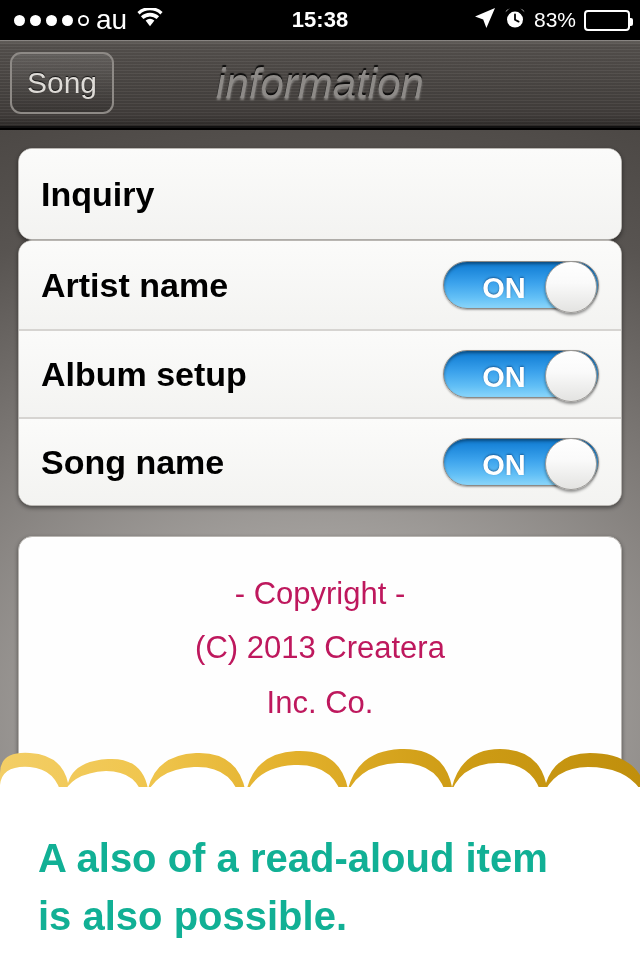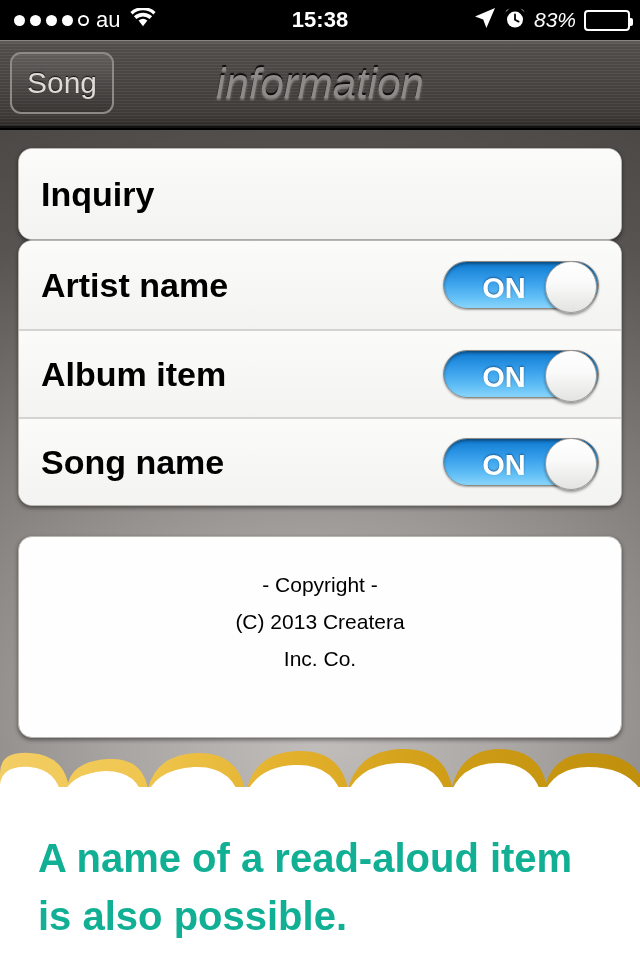--- a/index.html
+++ b/index.html
@@ -38,38 +38,38 @@
   .sig-dots { display: flex; align-items: center; gap: 5px; }
   .dot {
     width: 11px; height: 11px; border-radius: 50%;
     background: #fff;
   }
   .dot.hollow {
     background: transparent;
     border: 2px solid #fff;
     width: 11px; height: 11px;
   }
-  .carrier { font-size: 22px; letter-spacing: 0px; line-height: 1; }
+  .carrier { font-size: 28px; letter-spacing: 0px; line-height: 1; }
   .wifi { margin-left: 3px; }
 
   .sb-center {
     position: absolute;
     left: 0; right: 0;
     text-align: center;
     font-size: 22px;
     font-weight: bold;
     letter-spacing: 0px;
   }
 
   .sb-right {
     position: absolute;
     right: 10px;
     display: flex; align-items: center; gap: 8px;
   }
-  .battery-pct { font-size: 21px; font-style: italic; }
+  .battery-pct { font-size: 21px; }
   .battery-shell {
     position: relative;
     width: 46px; height: 21px;
     border: 2px solid #fff;
     border-radius: 4px;
     padding: 2px;
   }
   .battery-fill {
     height: 100%;
     background: #fff;
@@ -206,22 +206,22 @@
   }
 
   
   #copyright-group {
     margin-top: 30px;
     background: #fefefe;
     padding: 30px 20px 60px;
     text-align: center;
   }
   .copyright-line {
-    font-size: 21px;
-    color: #000000;
+    font-size: 31px;
+    color: #be185d;
     line-height: 1.75;
     font-weight: normal;
   }
 
   
   #scallop-overlay {
     position: absolute;
     left: 0; bottom: 0;
     width: 640px;
     height: 215px;
@@ -318,21 +318,21 @@
 
       <div class="row">
         <span class="row-label">Artist name</span>
         <span class="switch">
           <span class="switch-label">ON</span>
           <span class="switch-knob"></span>
         </span>
       </div>
 
       <div class="row">
-        <span class="row-label">Album item</span>
+        <span class="row-label">Album setup</span>
         <span class="switch">
           <span class="switch-label">ON</span>
           <span class="switch-knob"></span>
         </span>
       </div>
 
       <div class="row">
         <span class="row-label">Song name</span>
         <span class="switch">
           <span class="switch-label">ON</span>
@@ -375,18 +375,18 @@
                Q 70 28 106 26 Q 138 26 144 56
                Q 154 24 194 22 Q 234 20 242 60
                Q 252 22 294 20 Q 336 18 344 58
                Q 354 20 398 18 Q 440 16 448 56
                Q 458 18 498 18 Q 534 18 542 52
                Q 554 22 588 22 Q 624 22 640 44
                L640 60 Z" fill="#ffffff"></path>
     </svg>
     <div id="overlay-body"></div>
     <div id="overlay-text">
-      <div>A name of a read-aloud item</div>
+      <div>A also of a read-aloud item</div>
       <div>is also possible.</div>
     </div>
   </div>
 
 </div>
 
 </body></html>

